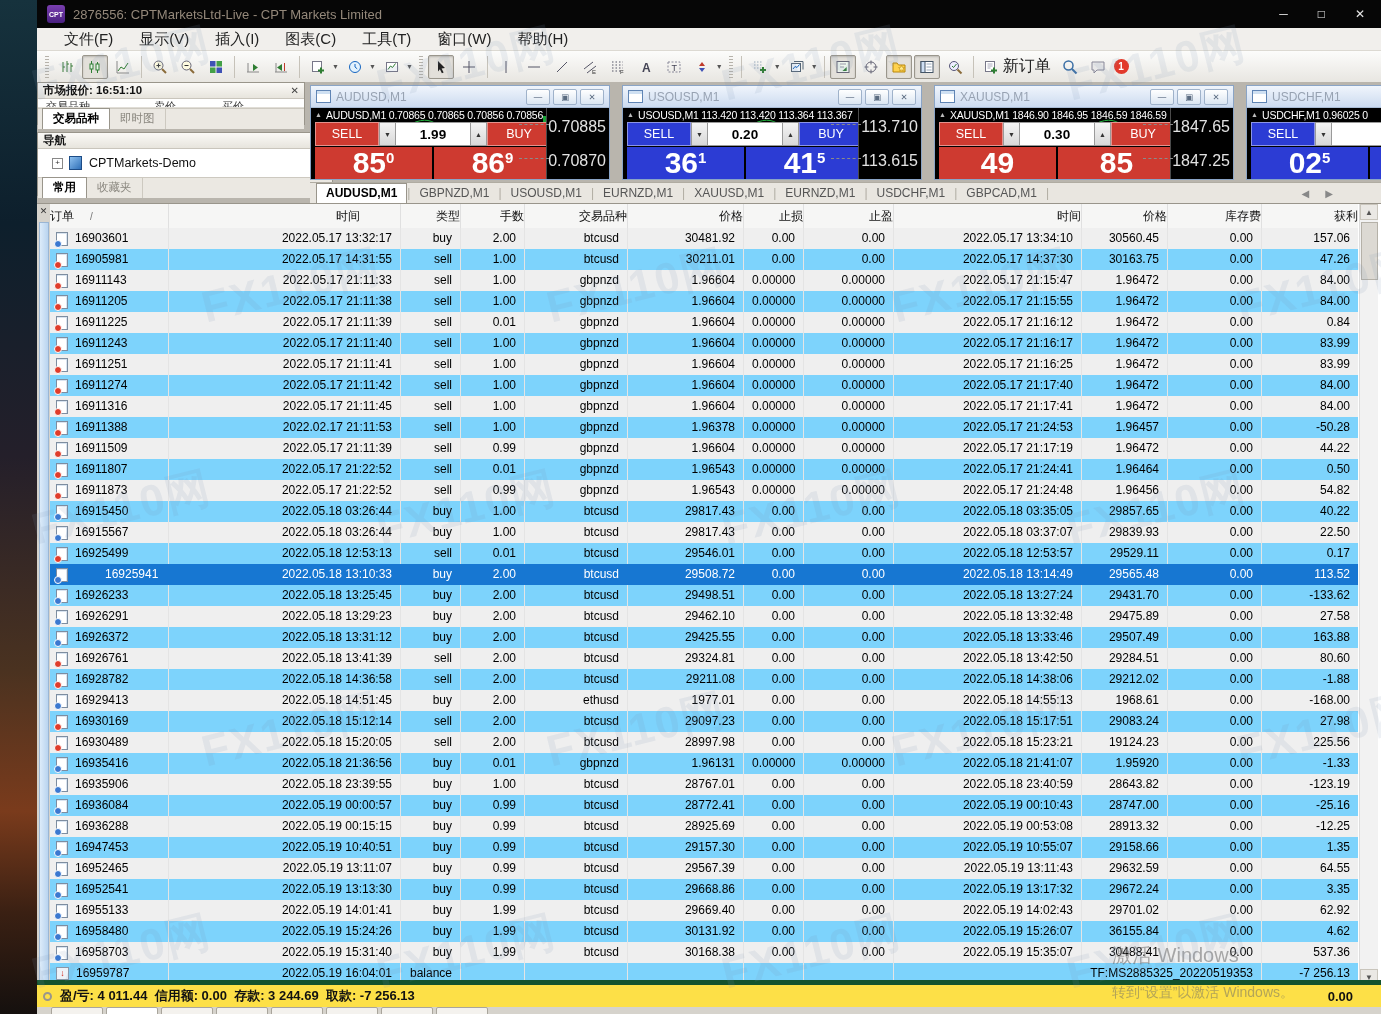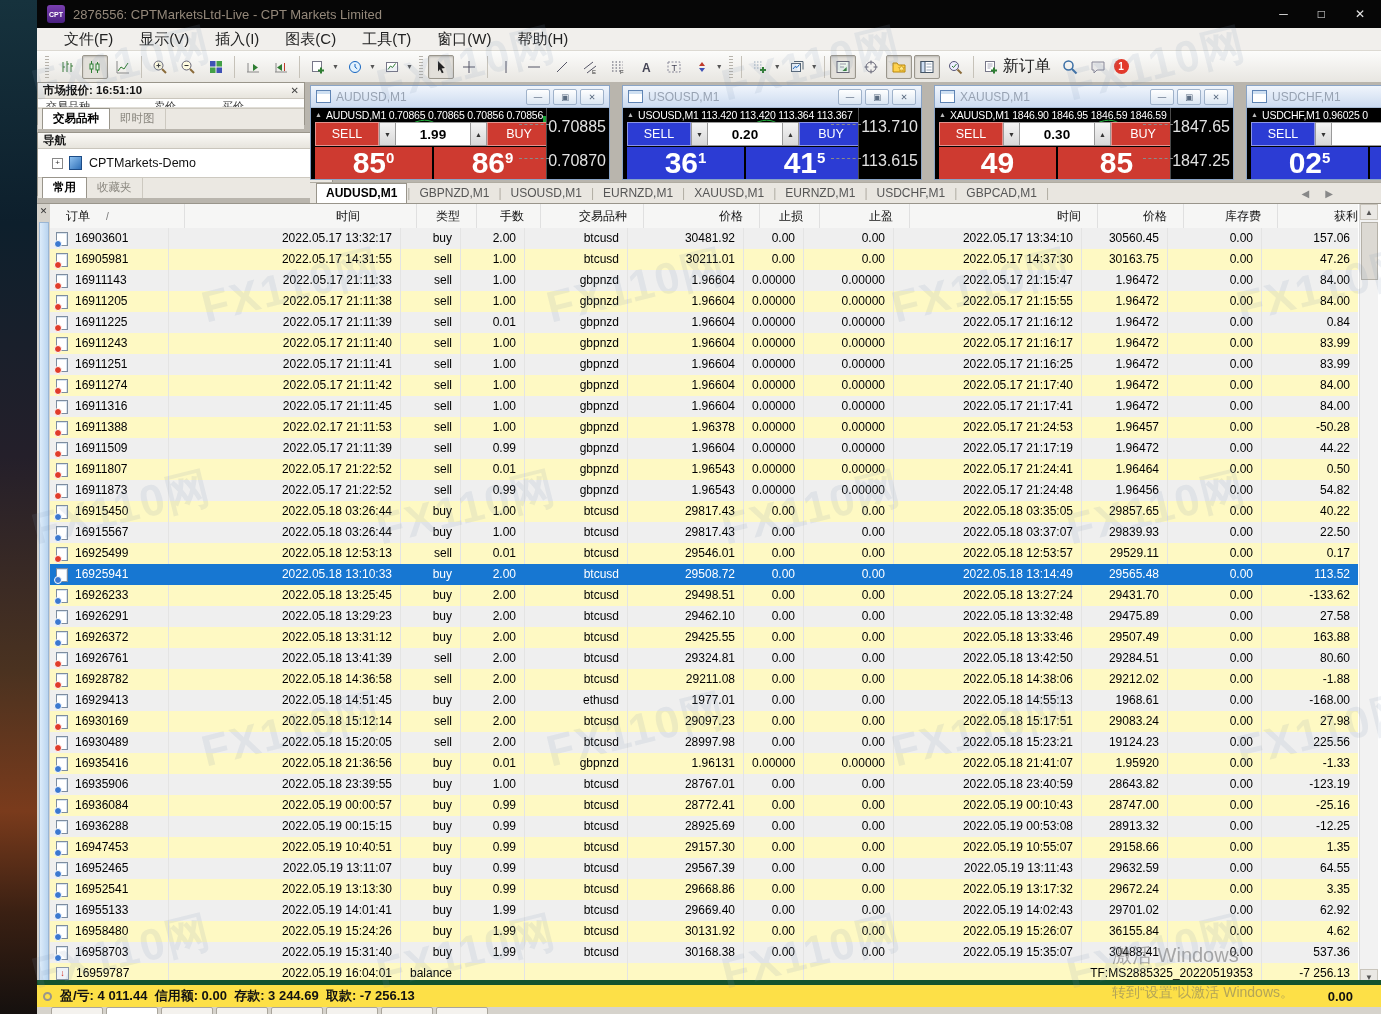--- a/index.html
+++ b/index.html
@@ -88,30 +88,30 @@
   .ctab.active{background:#fff;border:1px solid #99958b;border-bottom:none;font-weight:bold;color:#000;}
   .ctab-div{color:#b0aca2;padding:2px 0 3px;}
   .tab-scroll{margin-left:auto;margin-right:48px;display:flex;gap:16px;color:#888;font-size:10px;padding-bottom:4px;}
   
   .terminal{position:absolute;left:0;top:121px;right:0;bottom:0;background:#fff;border-top:1px solid #99958b;}
   .term-left{position:absolute;left:0;top:0;width:13px;bottom:29px;background:#d6d3cc;}
   .term-x{display:block;width:13px;height:14px;font-size:9px;font-weight:bold;color:#333;text-align:center;line-height:14px;}
   .term-blue{position:absolute;left:2px;top:18px;bottom:4px;width:8px;background:linear-gradient(90deg,#dcebf9,#b9d4ef);border:1px solid #9ab6d4;}
   .ord-grid{display:grid;grid-template-columns:118px 232px 60px 64px 103px 116px 60px 90px 188px 86px 94px 97px;}
   .ord-head{position:absolute;left:13px;top:0;height:24px;background:#f6f6f5;border-bottom:1px solid #d4d4d4;font-size:12px;color:#111;}
-  .hc{display:flex;align-items:center;justify-content:flex-end;padding:0 0;border-left:1px solid #e0e0e0;box-sizing:border-box;margin-left:16px;}
+  .hc{display:flex;align-items:center;justify-content:flex-end;padding:0 0;border-left:1px solid #e0e0e0;box-sizing:border-box;}
   .hc0{justify-content:flex-start;border-left:none;}
   .sort-mark{color:#777;font-size:10px;margin-left:16px;}
   .pr40{padding-right:40px;}
   .ord-rows{position:absolute;left:13px;top:24px;bottom:29px;overflow:hidden;}
-  .ord-row{height:21px;font-size:12px;color:#000;align-items:center;background:#fef9c3;}
+  .ord-row{height:21px;font-size:12px;color:#000;align-items:center;background:#7dd3fc;}
   .ord-row.alt{background:#efefef;}
   .ord-row.selected{background:#1777d2;color:#fff;}
   .c{padding:0 8px;text-align:right;border-left:1px solid #e4e4e4;box-sizing:border-box;white-space:nowrap;overflow:hidden;height:21px;line-height:21px;}
-  .ord-row.selected .c{border-left-color:#1777d2;}
+  .ord-row.selected .c{border-left-color:#1777d2;gap:30px;}
   .c1{display:flex;align-items:center;text-align:left;border-left:none;padding:0 4px;}
   .doc{width:10px;height:12px;background:#fff;border:1px solid #7d8da0;position:relative;margin:0 7px 0 2px;flex:0 0 10px;
      box-shadow:inset -1px 1px 0 #d9e4f0;}
   .doc::after{content:"";position:absolute;left:-3px;bottom:-3px;width:6px;height:6px;border-radius:50%;border:1px solid #fff;background:#3b78d0;}
   .doc.sell::after{background:#e03c2a;}
   .bal-ico{width:11px;height:11px;border:1px solid #8a97a8;background:#eef2f8;color:#d02010;font-size:9px;font-weight:bold;
      line-height:11px;text-align:center;margin:0 7px 0 2px;flex:0 0 11px;}
   
   .vscroll{position:absolute;right:3px;top:0;width:18px;bottom:29px;background:#f2f2f2;border-left:1px solid #dcdcdc;}
   .vs-arrow{position:absolute;left:0;width:18px;height:16px;font-size:8px;color:#555;text-align:center;line-height:16px;background:#eae8e4;border:1px solid #c9c5bc;box-sizing:border-box;}

